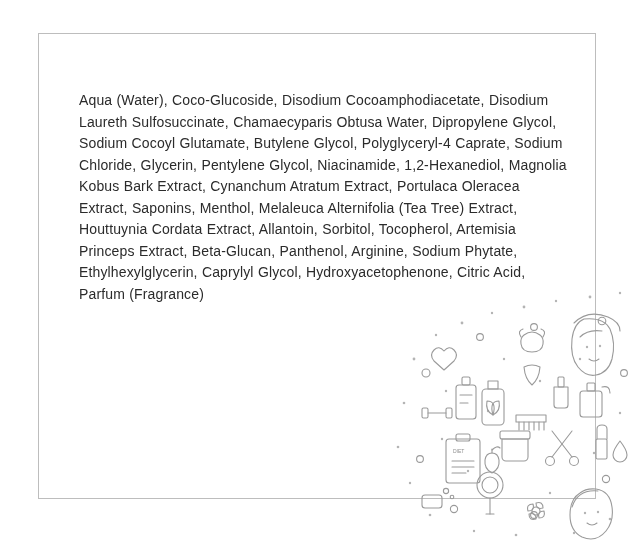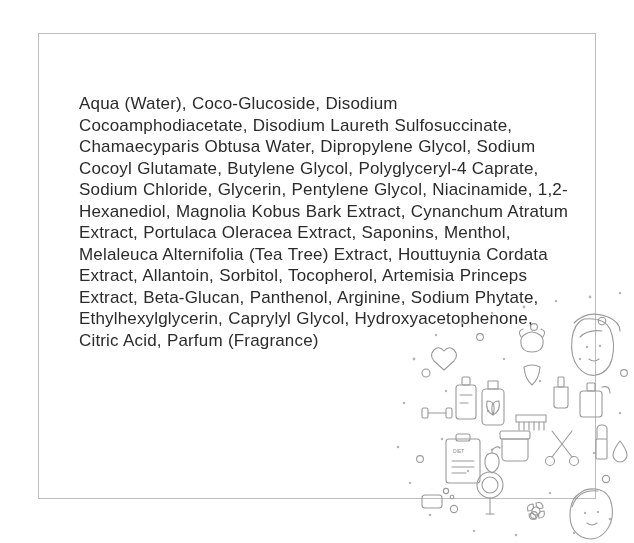--- a/index.html
+++ b/index.html
@@ -29,21 +29,21 @@
     border: 1px solid #bdbdbd;
     box-sizing: border-box;
     background: transparent;
     overflow: hidden;
   }
   #ingredients {
     position: absolute;
     left: 40px;
     top: 42px;
     width: 490px;
-    font-size: 17px;
+    font-size: 14px;
     line-height: 21.5px;
     color: #2b2b2b;
     letter-spacing: 0.01em;
     text-align: left;
     word-spacing: 0.02em;
   }
   
   #doodle {
     position: absolute;
     right: 0px;

